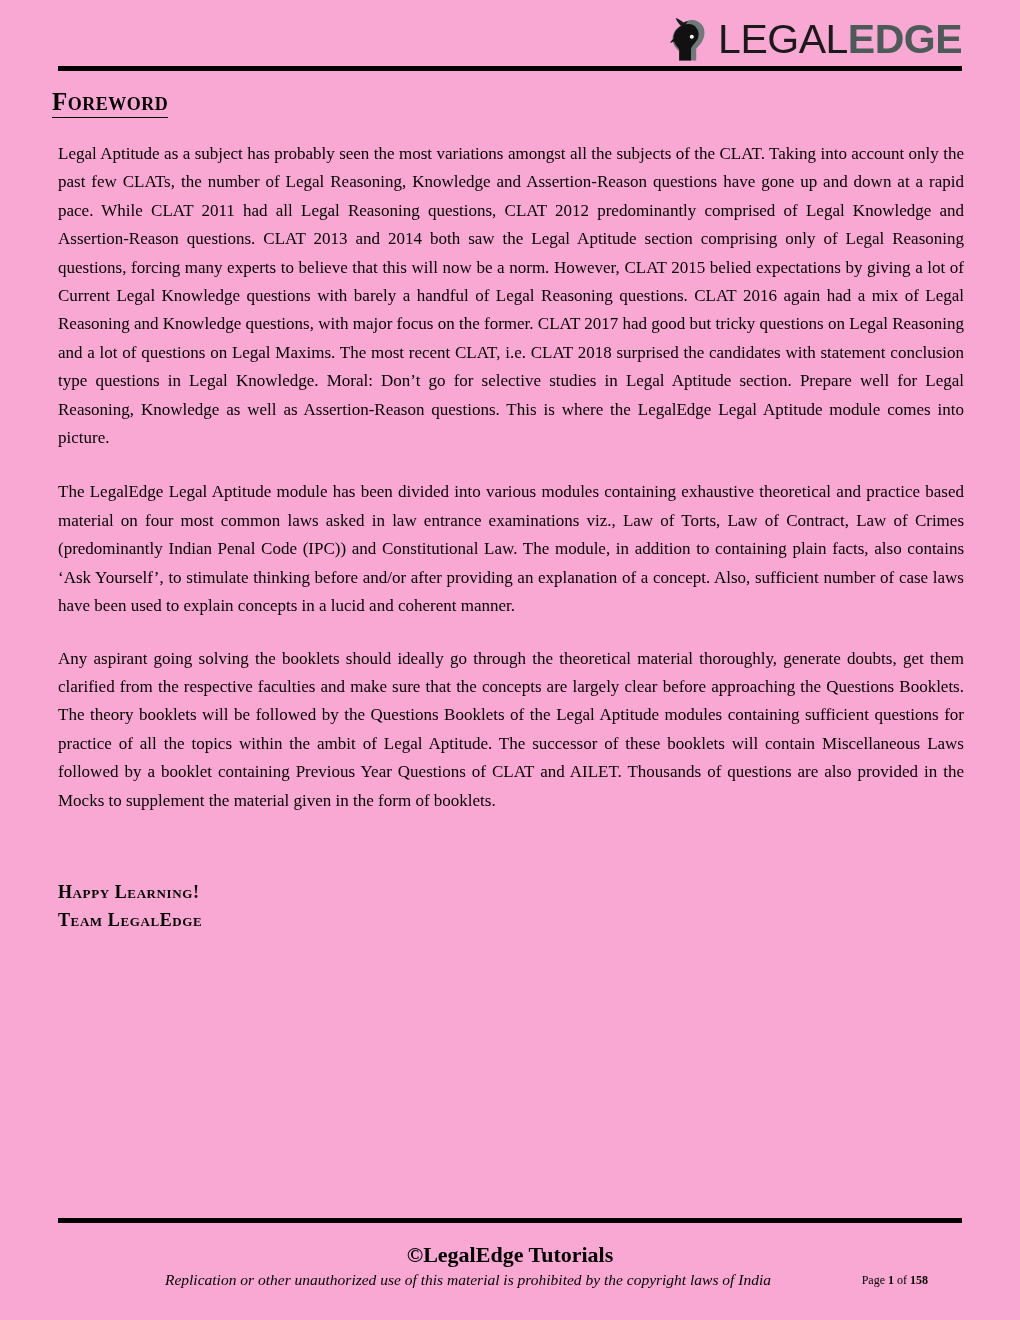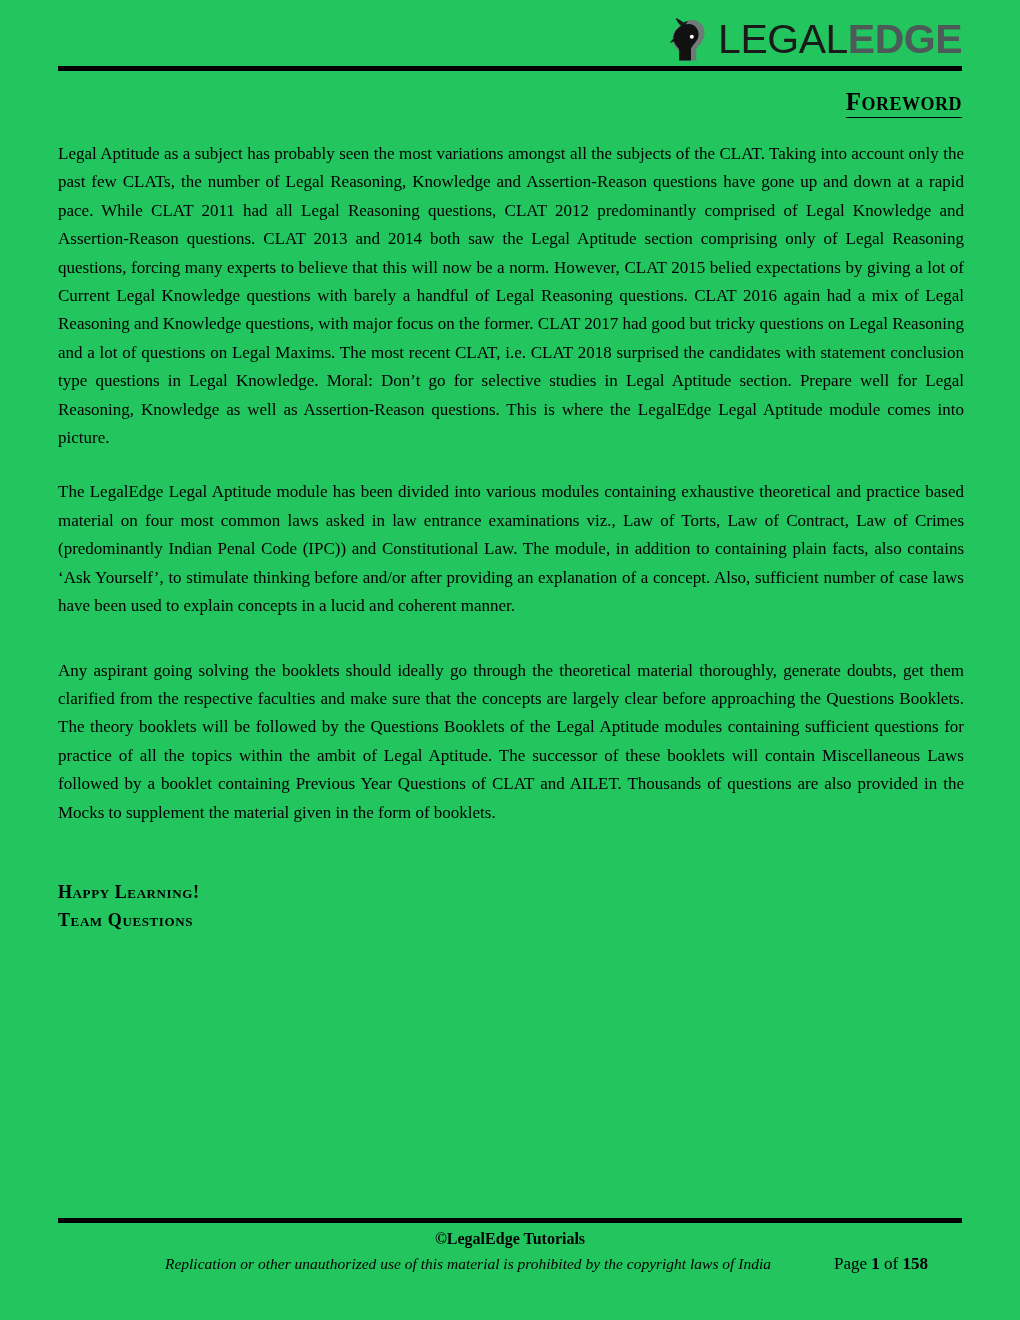--- a/index.html
+++ b/index.html
@@ -8,21 +8,21 @@
     background: #ffffff;
   }
   body {
     font-family: "Liberation Serif", "DejaVu Serif", serif;
     color: #000000;
   }
   .page {
     position: relative;
     width: 1020px;
     height: 1320px;
-    background: #22c55e;
+    background: #f9a8d4;
     overflow: hidden;
     box-sizing: border-box;
   }
 
   
   .header {
     position: absolute;
     left: 58px;
     top: 0px;
     width: 904px;
@@ -62,24 +62,24 @@
     left: 0;
     top: 66px;
     width: 904px;
     height: 5px;
     background: #000000;
   }
 
   
   .doc-title {
     position: absolute;
-    left: 58px;
+    left: 52px;
     top: 88px;
     width: 904px;
-    text-align: right;
+    text-align: left;
   }
   .doc-title span {
     font-family: "Liberation Serif", "DejaVu Serif", serif;
     font-variant: small-caps;
     font-weight: bold;
     font-size: 25px;
     letter-spacing: 0.5px;
     border-bottom: 1.6px solid #000;
     padding-bottom: 2px;
   }
@@ -93,21 +93,21 @@
   }
   .para {
     font-size: 17px;
     line-height: 28.4px;
     text-align: justify;
     text-justify: inter-word;
     margin: 0 0 26px 0;
     color: #000;
   }
   .para-tight {
-    margin-bottom: 36px;
+    margin-bottom: 24px;
   }
 
   
   .signoff {
     position: absolute;
     left: 58px;
     top: 878px;
     width: 500px;
   }
   .signoff-line {
@@ -128,23 +128,23 @@
     width: 904px;
   }
   .footer-rule {
     width: 904px;
     height: 5px;
     background: #000000;
   }
   .footer-copy {
     text-align: center;
     font-weight: bold;
-    font-size: 16px;
+    font-size: 22px;
     line-height: 24px;
-    padding-top: 4px;
+    padding-top: 20px;
     color: #000;
   }
   .footer-bottom {
     position: relative;
     height: 28px;
     text-decoration: underline;
   }
   .footer-note {
     position: absolute;
     left: 70px;
@@ -153,21 +153,21 @@
     text-align: center;
     font-style: italic;
     font-size: 15.5px;
     line-height: 22px;
     color: #000;
   }
   .footer-page {
     position: absolute;
     right: 34px;
     top: 2px;
-    font-size: 17px;
+    font-size: 12px;
     line-height: 22px;
     color: #000;
     white-space: nowrap;
   }
   .footer-page b { font-weight: bold; }
 </style>
 </head>
 <body>
 
 <div class="page">
@@ -191,21 +191,21 @@
   </div>
 
   <div class="content">
     <p class="para">Legal Aptitude as a subject has probably seen the most variations amongst all the subjects of the CLAT. Taking into account only the past few CLATs, the number of Legal Reasoning, Knowledge and Assertion-Reason questions have gone up and down at a rapid pace. While CLAT 2011 had all Legal Reasoning questions, CLAT 2012 predominantly comprised of Legal Knowledge and Assertion-Reason questions. CLAT 2013 and 2014 both saw the Legal Aptitude section comprising only of Legal Reasoning questions, forcing many experts to believe that this will now be a norm. However, CLAT 2015 belied expectations by giving a lot of Current Legal Knowledge questions with barely a handful of Legal Reasoning questions. CLAT 2016 again had a mix of Legal Reasoning and Knowledge questions, with major focus on the former. CLAT 2017 had good but tricky questions on Legal Reasoning and a lot of questions on Legal Maxims. The most recent CLAT, i.e. CLAT 2018 surprised the candidates with statement conclusion type questions in Legal Knowledge. Moral: Don’t go for selective studies in Legal Aptitude section. Prepare well for Legal Reasoning, Knowledge as well as Assertion-Reason questions. This is where the LegalEdge Legal Aptitude module comes into picture.</p>
     <p class="para para-tight">The LegalEdge Legal Aptitude module has been divided into various modules containing exhaustive theoretical and practice based material on four most common laws asked in law entrance examinations viz., Law of Torts, Law of Contract, Law of Crimes (predominantly Indian Penal Code (IPC)) and Constitutional Law. The module, in addition to containing plain facts, also contains ‘Ask Yourself’, to stimulate thinking before and/or after providing an explanation of a concept. Also, sufficient number of case laws have been used to explain concepts in a lucid and coherent manner.</p>
     <p class="para">Any aspirant going solving the booklets should ideally go through the theoretical material thoroughly, generate doubts, get them clarified from the respective faculties and make sure that the concepts are largely clear before approaching the Questions Booklets. The theory booklets will be followed by the Questions Booklets of the Legal Aptitude modules containing sufficient questions for practice of all the topics within the ambit of Legal Aptitude. The successor of these booklets will contain Miscellaneous Laws followed by a booklet containing Previous Year Questions of CLAT and AILET. Thousands of questions are also provided in the Mocks to supplement the material given in the form of booklets.</p>
   </div>
 
   <div class="signoff">
     <div class="signoff-line">Happy Learning!</div>
-    <div class="signoff-line">Team Questions</div>
+    <div class="signoff-line">Team LegalEdge</div>
   </div>
 
   <div class="footer">
     <div class="footer-rule"></div>
     <div class="footer-copy">©LegalEdge Tutorials</div>
     <div class="footer-bottom">
       <div class="footer-note">Replication or other unauthorized use of this material is prohibited by the copyright laws of India</div>
       <div class="footer-page"><span>Page </span><b>1</b><span> of </span><b>158</b></div>
     </div>
   </div>

